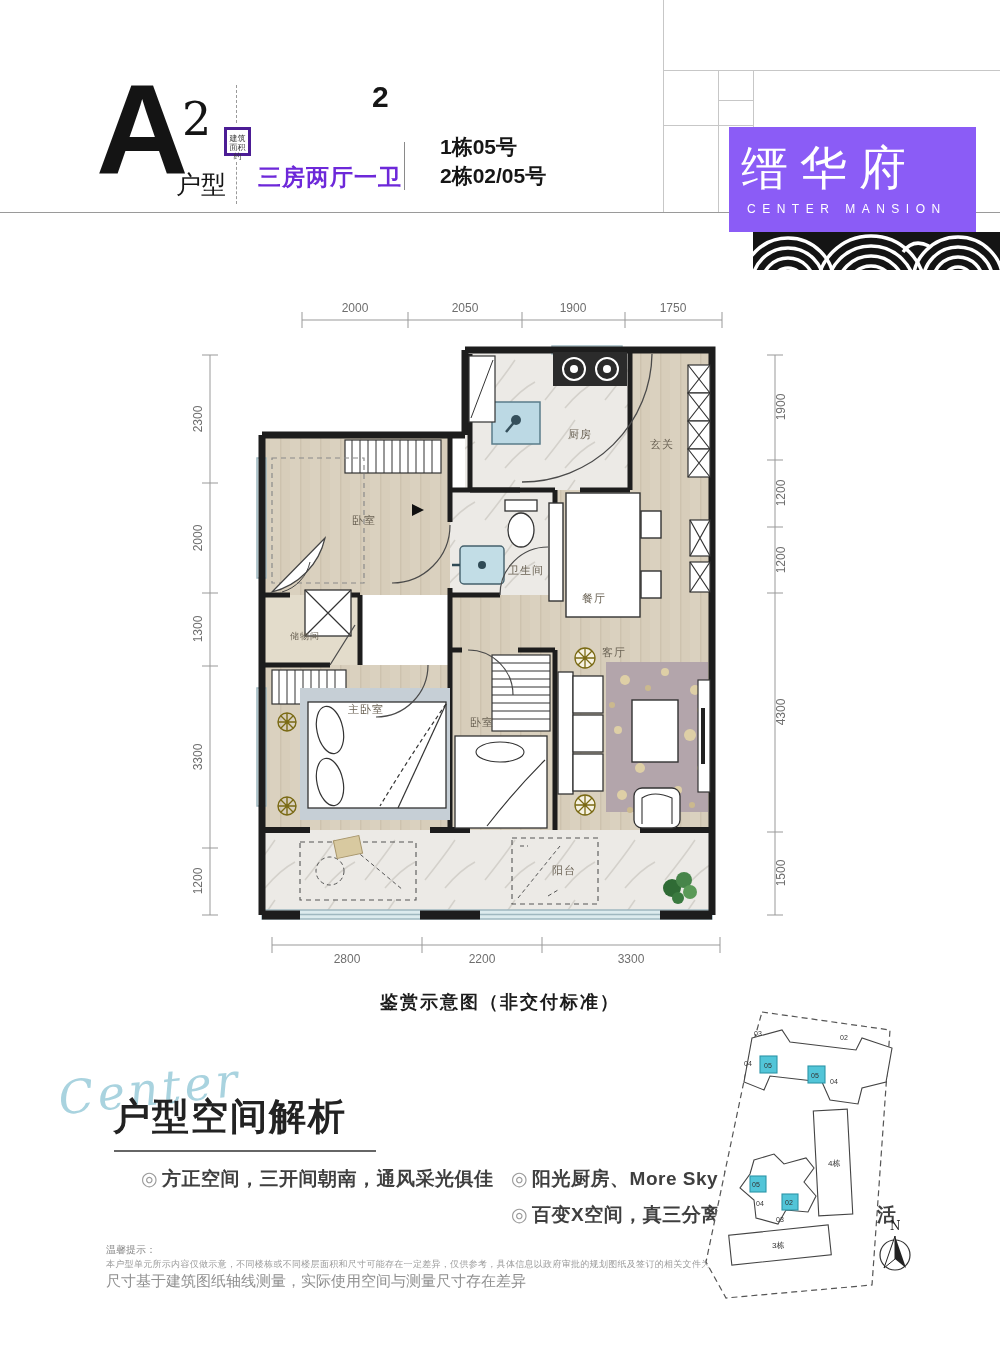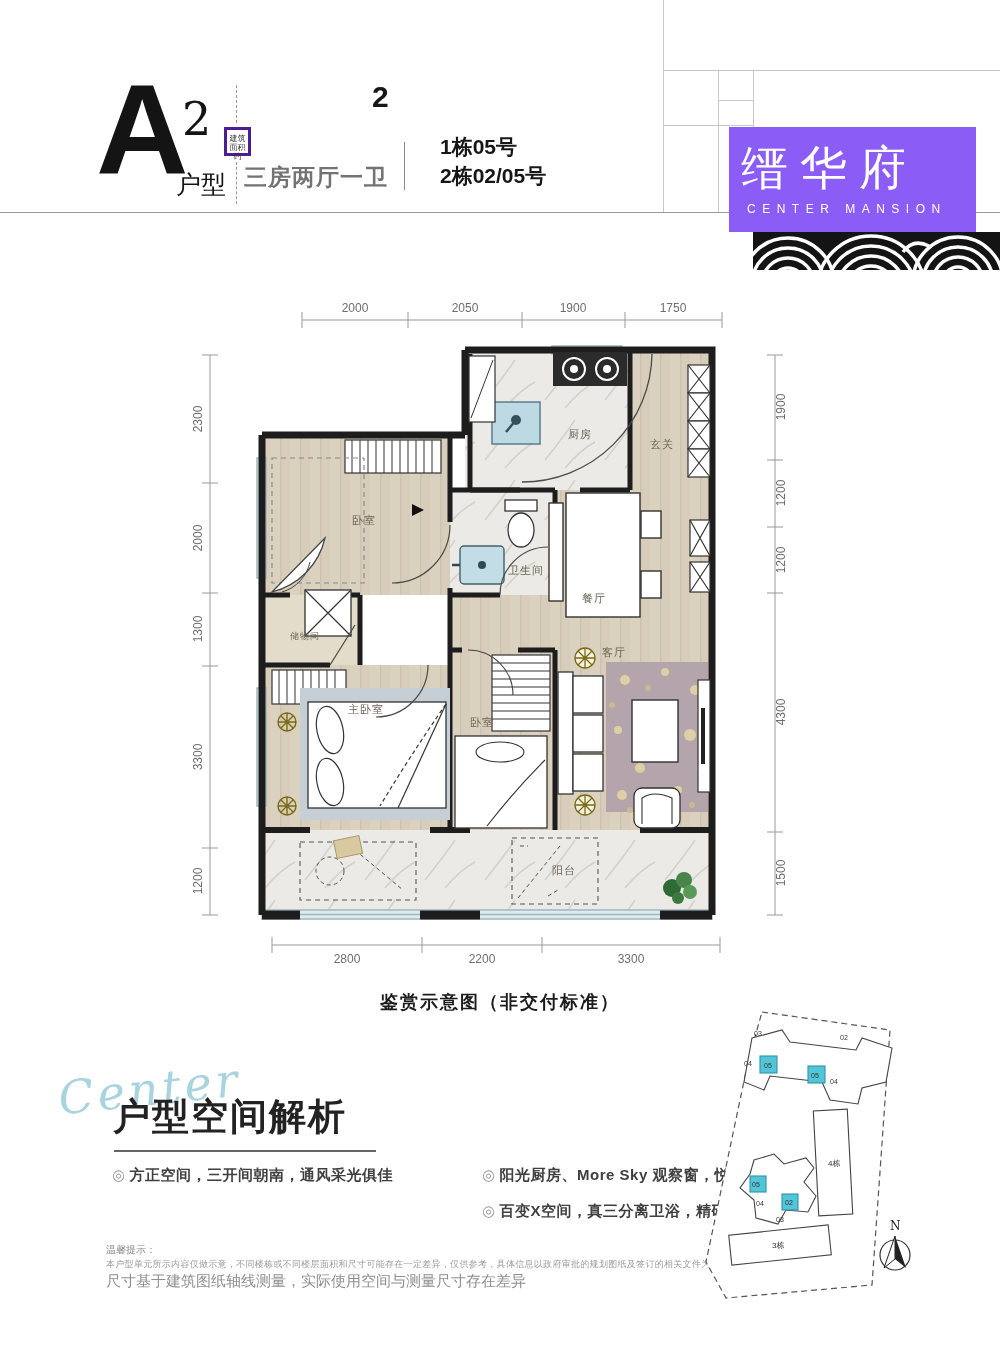--- a/index.html
+++ b/index.html
@@ -7,40 +7,40 @@
   .abs{position:absolute;}
 
   
   .unit-letter{left:96px;top:66px;font-size:128px;font-weight:600;color:#141414;line-height:1;letter-spacing:-4px;}
   .unit-sup{left:182px;top:92px;font-size:46px;font-family:"DejaVu Serif",serif;color:#141414;}
   .unit-type{left:176px;top:168px;font-size:25px;font-weight:400;color:#141414;}
   .hdr-dash{left:236px;width:0;border-left:1px dashed #9a9a9a;}
   .stamp{left:224px;top:127px;width:27px;height:29px;border:3px solid #4c1d95;color:#333;font-size:8px;line-height:9px;text-align:center;padding-top:4px;box-sizing:border-box;}
   .area-num{left:255px;top:76px;font-size:62px;font-weight:700;color:#161616;letter-spacing:-1px;}
   .area-sup{left:372px;top:80px;font-size:30px;font-weight:700;color:#161616;}
-  .area-rooms{left:244px;top:162px;font-size:23px;font-weight:700;color:#737373;letter-spacing:1px;}
+  .area-rooms{left:258px;top:162px;font-size:23px;font-weight:700;color:#6d28d9;letter-spacing:1px;}
   .hdr-vline{left:404px;top:142px;height:48px;width:0;border-left:1px solid #8a8a8a;}
   .bldg{left:440px;font-size:21px;font-weight:700;color:#161616;}
   .hdr-rule{left:0;top:212px;width:1000px;height:1px;background:#9a9a9a;}
   .grid-line{background:#c7c7c7;}
 
   
   .logo-box{left:729px;top:127px;width:247px;height:105px;background:#8b5cf6;text-align:left;}
   .logo-cn{display:block;margin-top:10px;color:#fff;font-size:47px;font-weight:300;letter-spacing:12px;padding-left:12px;}
   .logo-en{display:block;margin-top:2px;color:#fff;font-size:12px;letter-spacing:6.5px;padding-left:18px;}
   .logo-zebra{left:753px;top:232px;}
 
   
   .plan-caption{left:0;top:990px;width:1000px;text-align:center;font-size:18px;font-weight:700;color:#1c1c1c;letter-spacing:2px;}
 
   
   .script-word{left:58px;top:1062px;font-family:"DejaVu Serif",serif;font-style:italic;font-size:46px;color:#a9d3df;transform:rotate(-6deg);letter-spacing:4px;}
   .ana-title{left:113px;top:1092px;font-size:37px;font-weight:700;color:#222;letter-spacing:2px;}
   .ana-rule{left:114px;top:1150px;width:262px;height:2px;background:#666;}
-  .bullet-row{font-size:15px;color:#3f3f3f;font-weight:600;letter-spacing:0.5px;white-space:nowrap;}
+  .bullet-row{font-size:19px;color:#3f3f3f;font-weight:600;letter-spacing:0.5px;white-space:nowrap;margin-left:29px;}
   .bullet-mark{color:#9a9a9a;margin-right:4px;font-weight:400;}
   .disc-title{left:106px;top:1243px;font-size:10px;color:#8a8a8a;}
   .disc-line1{left:106px;top:1258px;font-size:9px;color:#9b9b9b;letter-spacing:0.3px;}
   .disc-line2{left:106px;top:1272px;font-size:15px;color:#8f8f8f;}
 </style>
 </head>
 <body>
 
 <div id="page">
 

